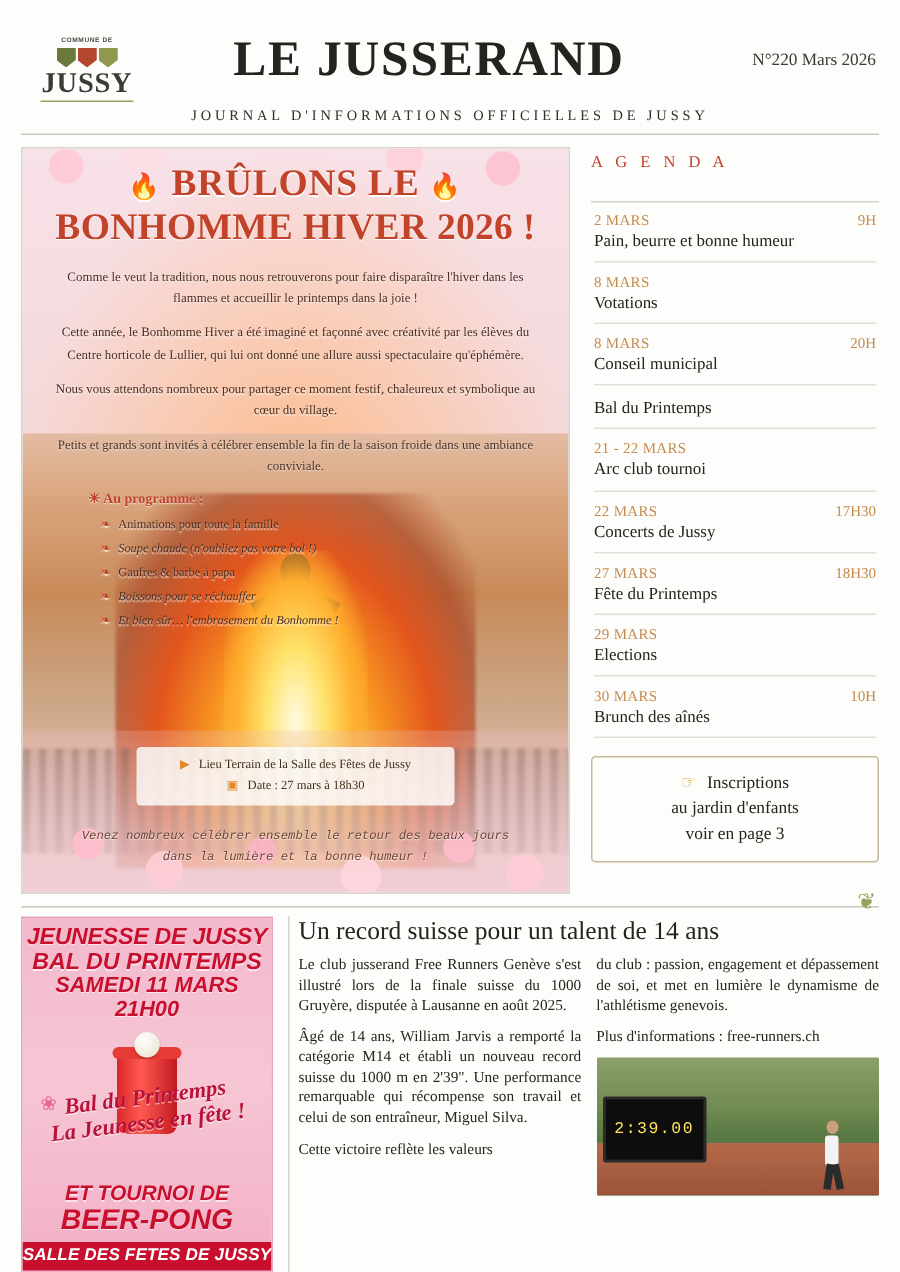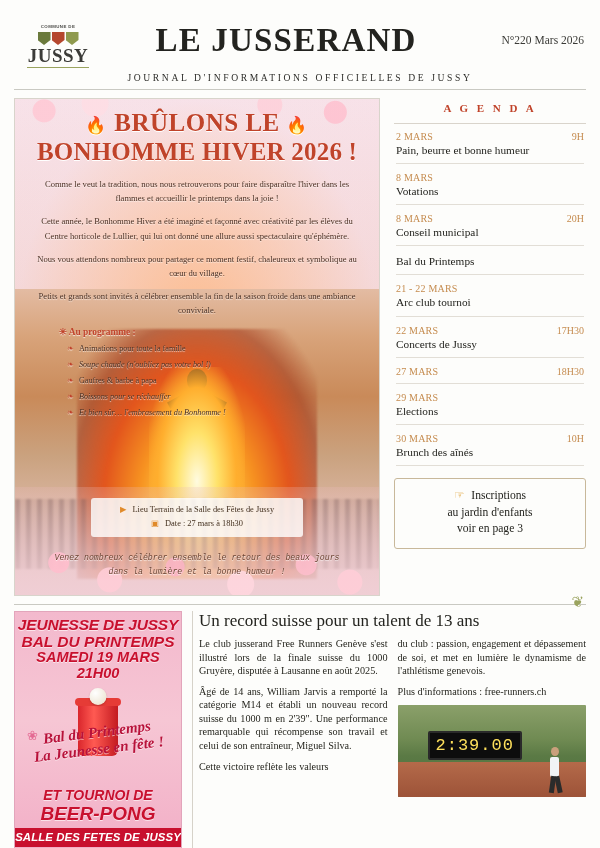--- a/index.html
+++ b/index.html
@@ -235,27 +235,26 @@
     text-shadow: 0 1px 1px rgba(255,255,255,.85);
   }
 
   
   .agenda {
     flex: 1;
     padding-left: 4px;
     position: relative;
   }
   .agenda-title {
-    text-align: center;
     color: #c0432a;
     font-size: 11px;
-    font-weight: bold;
+    font-weight: normal;
     letter-spacing: 3px;
     font-family: "Liberation Serif", serif;
-    margin: 4px 0 9px 0;
+    margin: 4px 0 20px 0;
   }
   .agenda-sep { height:1px; background:#d9d4cb; margin: 0 0 7px 0; }
   .ag-item { padding: 0 2px 0 2px; margin-bottom: 8px; }
   .ag-row1 {
     display:flex; justify-content: space-between; align-items: baseline;
     color: #c58b4e;
     font-size: 10px;
     font-family: "Liberation Serif", serif;
   }
   .ag-date { letter-spacing: .2px; }
@@ -412,26 +411,26 @@
     background: linear-gradient(#b46a4a, #9d5338);
   }
   .photo-runner {
     position:absolute; right: 18px; bottom: 4px; width: 26px; height: 46px;
   }
   .pr-body { position:absolute; left:8px; top:10px; width:9px; height:20px; background:#f1f3f5; border-radius:2px;}
   .pr-head { position:absolute; left:9px; top:0px; width:8px; height:9px; border-radius:50%; background:#caa07c;}
   .pr-leg1 { position:absolute; left:8px; top:29px; width:5px; height:17px; background:#2b2b2b; transform:rotate(8deg);}
   .pr-leg2 { position:absolute; left:14px; top:29px; width:5px; height:17px; background:#2b2b2b; transform:rotate(-12deg);}
   .photo-clock {
-    position:absolute; left: 30px; top: 26px;
+    position:absolute; left: 4px; top: 26px;
     background: #0d0d0d; border: 2px solid #2a2a2a; border-radius: 2px;
-    padding: 3px 6px;
+    padding: 14px 6px;
     color: #ffe15c;
     font-family: "Liberation Mono", monospace;
-    font-size: 17px; letter-spacing: 1px;
+    font-size: 11px; letter-spacing: 1px;
   }
 </style>
 </head>
 <body>
 
 <div class="page">
 
   <div class="masthead">
     <div class="logo">
       <div class="logo-top">COMMUNE DE</div>
@@ -558,20 +557,21 @@
             <span class="ag-time">17H30</span>
           </div>
         <div class="ag-desc">Concerts de Jussy</div>
         <div class="ag-line"></div>
       </div>
       <div class="ag-item">
         <div class="ag-row1">
             <span class="ag-date">27 MARS</span>
             <span class="ag-time">18H30</span>
           </div>
+        <div class="ag-desc">Fête du Printemps</div>
         <div class="ag-line"></div>
       </div>
       <div class="ag-item">
         <div class="ag-row1">
             <span class="ag-date">29 MARS</span>
             <span class="ag-time"></span>
           </div>
         <div class="ag-desc">Elections</div>
         <div class="ag-line"></div>
       </div>
@@ -597,37 +597,37 @@
 
   <div class="mid-rule">
     <span class="fleuron">❦</span>
   </div>
 
   <div class="bottom">
 
     <div class="ad">
       <div class="ad-t1">JEUNESSE DE JUSSY</div>
       <div class="ad-t2">BAL DU PRINTEMPS</div>
-      <div class="ad-t3">SAMEDI 19 MARS 21H00</div>
+      <div class="ad-t3">SAMEDI 11 MARS 21H00</div>
       <div class="ad-mid">
         <div class="ad-cup"></div>
         <div class="ad-ball"></div>
         <div class="ad-flower">❀</div>
         <div class="ad-script">
           <div>Bal du Printemps</div>
           <div>La Jeunesse en fête !</div>
         </div>
       </div>
       <div class="ad-t4">ET TOURNOI DE</div>
       <div class="ad-t5">BEER-PONG</div>
       <div class="ad-foot">SALLE DES FETES DE JUSSY</div>
     </div>
 
     <div class="article">
-      <div class="article-title">Un record suisse pour un talent de 13 ans</div>
+      <div class="article-title">Un record suisse pour un talent de 14 ans</div>
       <div class="cols">
         <div class="col">
           <p>Le club jusserand Free Runners Genève s'est illustré lors de la finale suisse du 1000 Gruyère, disputée à Lausanne en août 2025.</p>
           <p>Âgé de 14 ans, William Jarvis a remporté la catégorie M14 et établi un nouveau record suisse du 1000 m en 2'39". Une performance remarquable qui récompense son travail et celui de son entraîneur, Miguel Silva.</p>
           <p>Cette victoire reflète les valeurs</p>
         </div>
         <div class="col">
           <p>du club : passion, engagement et dépassement de soi, et met en lumière le dynamisme de l'athlétisme genevois.</p>
           <p>Plus d'informations : free-runners.ch</p>
           <div class="photo">

